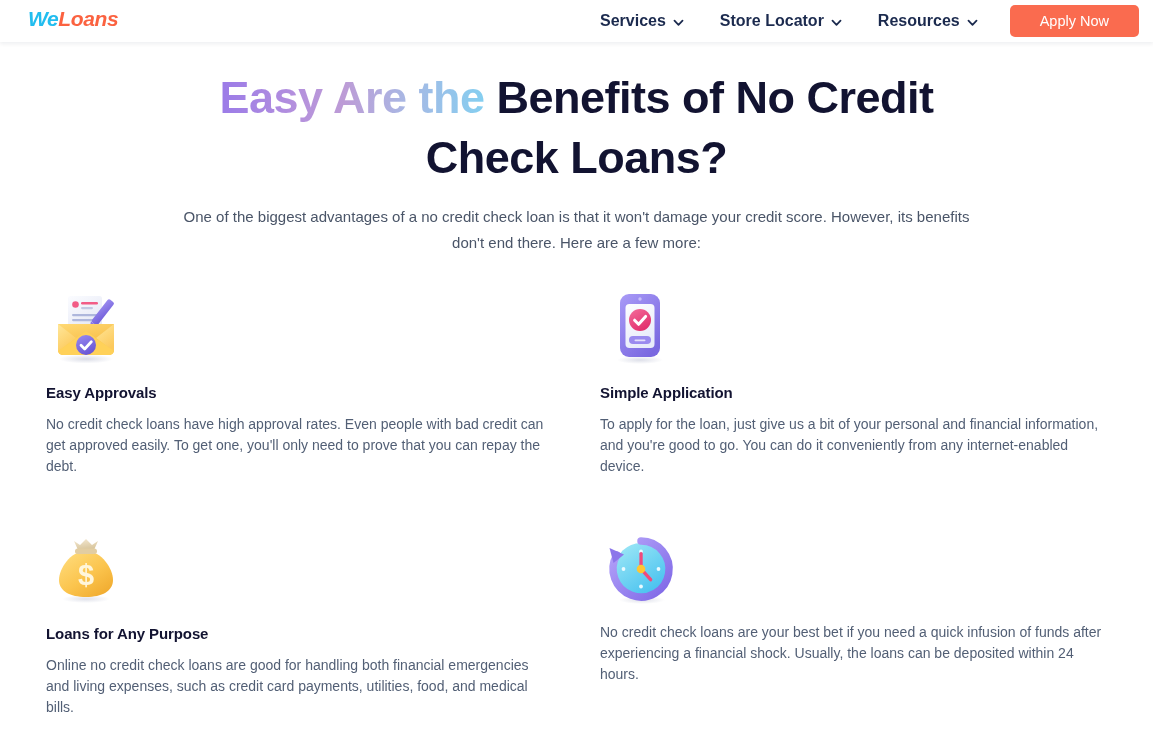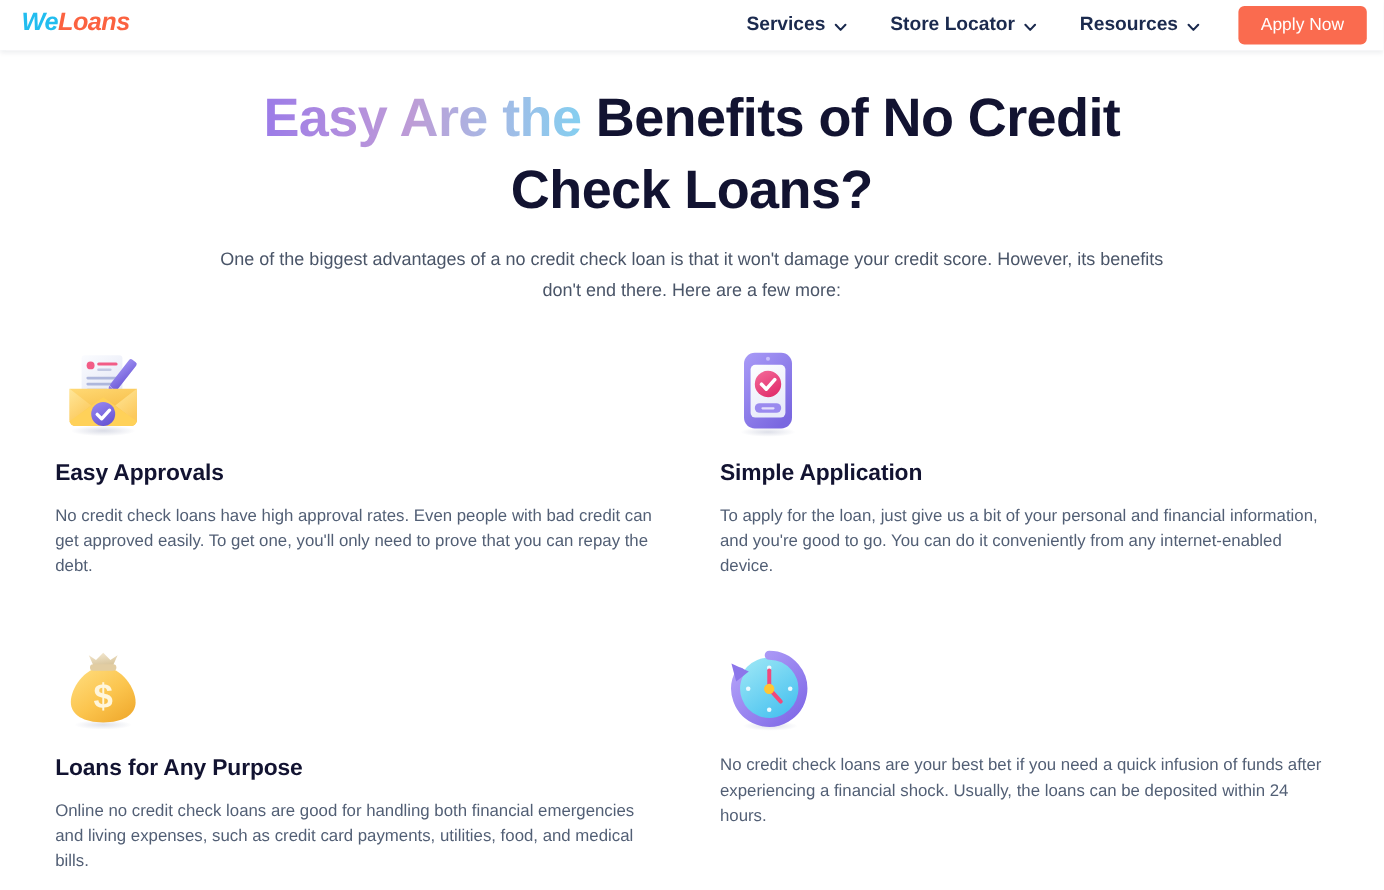--- a/index.html
+++ b/index.html
@@ -35,21 +35,21 @@
     left: 0; top: 0;
     width: 1153px;
     height: 42px;
     background: #ffffff;
     box-shadow: 0 2px 4px rgba(20, 30, 60, 0.07);
     z-index: 20;
   }
 
   .logo {
     position: absolute;
-    left: 18px;
+    left: 28px;
     top: 6px;
     font-size: 21px;
     font-weight: 700;
     font-style: italic;
     letter-spacing: -0.4px;
     line-height: 26px;
     user-select: none;
   }
   .logo .logo-we { color: #22BDEF; }
   .logo .logo-loans { color: #FB6240; }
@@ -88,21 +88,21 @@
 
   .apply-btn {
     margin-left: 14px;
     margin-right: 8px;
     background: #FA6B4F;
     color: #ffffff;
     font-size: 14.5px;
     font-weight: 400;
     border: none;
     border-radius: 5px;
-    padding: 0 19px;
+    padding: 0 30px;
     height: 32px;
     line-height: 32px;
     cursor: pointer;
     font-family: "Liberation Sans", sans-serif;
     white-space: nowrap;
   }
 
   
   .main {
     position: absolute;
@@ -157,21 +157,21 @@
 
   .card-icon {
     width: 80px;
     height: 80px;
     display: block;
   }
   .card-icon svg { display: block; }
 
   .card-title {
     margin-top: 16px;
-    font-size: 19px;
+    font-size: 15px;
     font-weight: 700;
     color: #121331;
     letter-spacing: -0.1px;
   }
 
   .card-body {
     margin-top: 13px;
     width: 500px;
     font-size: 14px;
     line-height: 21px;

